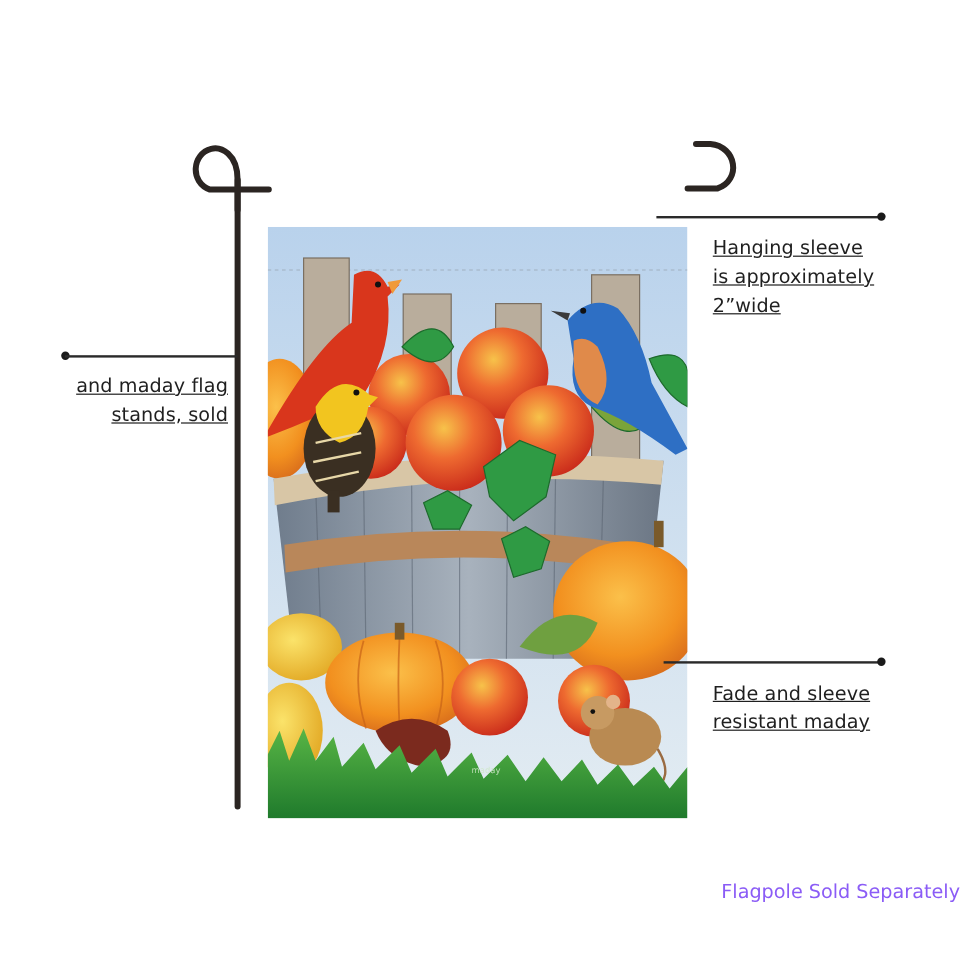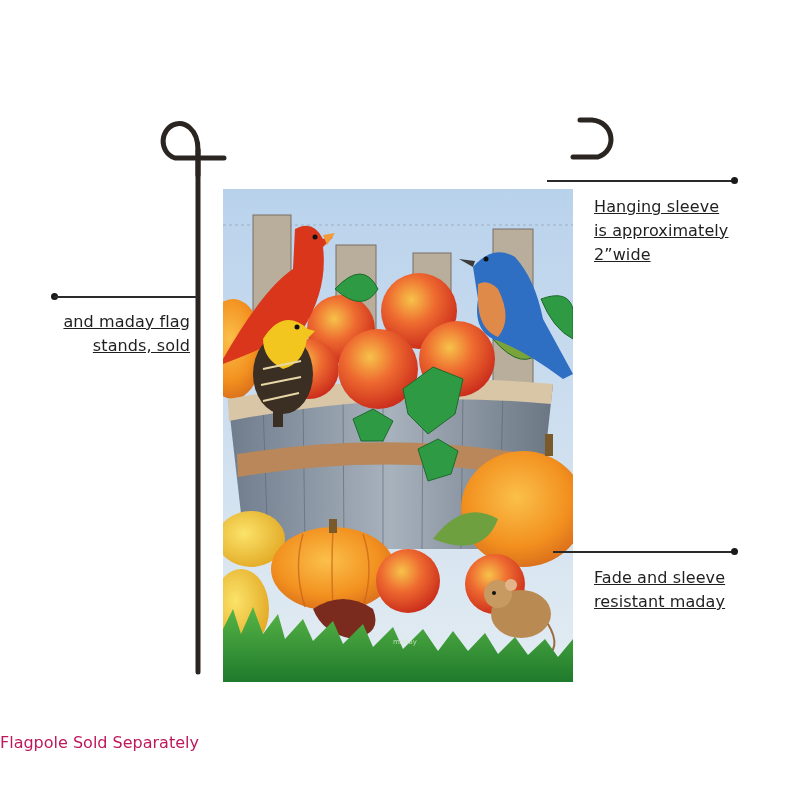--- a/index.html
+++ b/index.html
@@ -1,20 +1,20 @@
 <!DOCTYPE html>
 <html><head>
 <meta charset="utf-8">
 <style>
   html, body { margin: 0; padding: 0; background: #ffffff; }
   body { width: 800px; height: 800px; position: relative; overflow: hidden;
          font-family: "DejaVu Sans", sans-serif; color: #222; }
   .abs { position: absolute; }
   .callout-text { position: absolute; font-size: 16px; line-height: 24px; color: #1f1f1f; letter-spacing: 0.1px; text-decoration: underline; }
-  .caption { position: absolute; left: 0; width: 800px; top: 733px; text-align: left; font-size: 16px; color: #be185d; }
+  .caption { position: absolute; left: 0; width: 800px; top: 733px; text-align: right; font-size: 16px; color: #8b5cf6; }
   .line { position: absolute; height: 2px; background: #2a2a2a; }
   .dot { position: absolute; width: 7px; height: 7px; border-radius: 50%; background: #1a1a1a; }
   #flag { position: absolute; left: 223px; top: 147px; width: 350px; height: 493px; overflow: hidden; margin-top: 42px; }
 </style>
 </head>
 <body>
 
 <svg class="abs" style="left:0;top:0" width="800" height="800" viewBox="0 0 800 800">
 
   <line x1="198" y1="150" x2="198" y2="672" stroke="#2b2522" stroke-width="5" stroke-linecap="round"></line>

